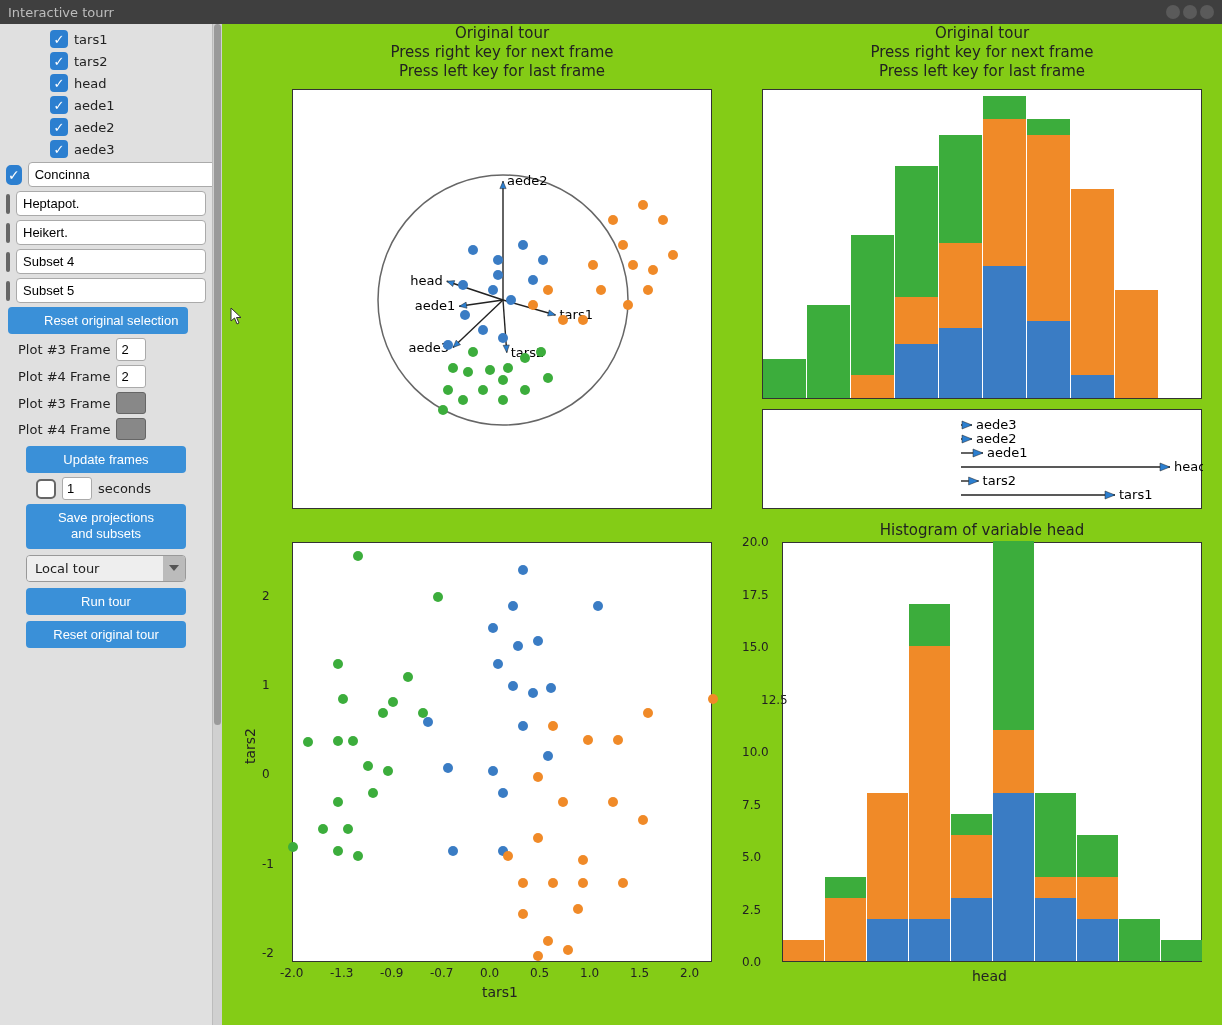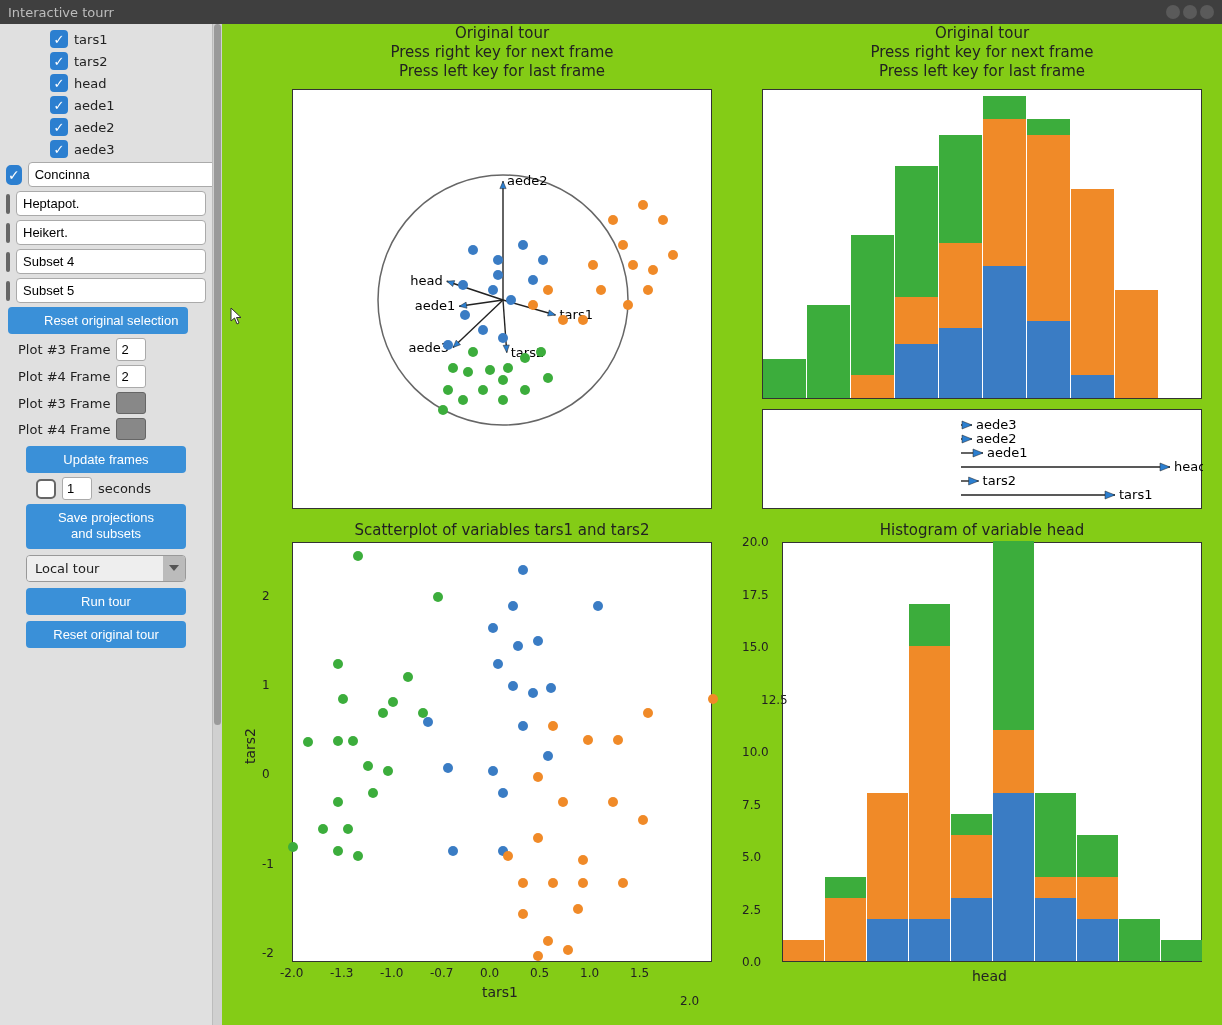--- a/index.html
+++ b/index.html
@@ -413,21 +413,20 @@
           <polygon points="407,57 397,53 397,61" class="arrowhead"></polygon>
           <text x="411" y="61" font-size="13">head</text>
           <line x1="198" y1="71" x2="215.6" y2="71" stroke="#222" stroke-width="1.4"></line>
           <polygon points="215.6,71 205.6,67 205.6,75" class="arrowhead"></polygon>
           <text x="219.6" y="75" font-size="13">tars2</text>
           <line x1="198" y1="85" x2="352" y2="85" stroke="#222" stroke-width="1.4"></line>
           <polygon points="352,85 342,81 342,89" class="arrowhead"></polygon>
           <text x="356" y="89" font-size="13">tars1</text>
         </svg></div>
 
-    <div class="plot-title" style="left:70px; top:497px; width:420px;">Scatterplot of variables tars1 and tars2</div>
     <div id="plot3" class="plot-frame" style="left:70px; top:518px; width:420px; height:420px;">
         <div class="dot green" style="left: 65px; top: 13.4043px;"></div>
         <div class="dot green" style="left: 145px; top: 53.617px;"></div>
         <div class="dot green" style="left: 45px; top: 120.638px;"></div>
         <div class="dot green" style="left: 115px; top: 134.043px;"></div>
         <div class="dot green" style="left: 50px; top: 156.383px;"></div>
         <div class="dot green" style="left: 100px; top: 159.064px;"></div>
         <div class="dot green" style="left: 90px; top: 169.787px;"></div>
         <div class="dot green" style="left: 130px; top: 169.787px;"></div>
         <div class="dot green" style="left: 15px; top: 199.277px;"></div>
@@ -513,27 +512,27 @@
       </div>
     <span class="axis-label" style="left:750px; top:944px;">head</span>
 
     <div class="cursor" style="left:8px; top:283px;">
       <svg viewBox="0 0 14 18">
           <path d="M1 1 L1 14 L4.5 11 L7 17 L9 16 L6.5 10.5 L11 10.5 Z" fill="#fff" stroke="#333" stroke-width="1"></path>
         </svg>
     </div>
   <span class="tick" style="left: 58px; top: 942px;">-2.0</span>
       <span class="tick" style="left: 108px; top: 942px;">-1.3</span>
-      <span class="tick" style="left: 158px; top: 942px;">-1.0</span>
+      <span class="tick" style="left: 158px; top: 942px;">-0.9</span>
       <span class="tick" style="left: 208px; top: 942px;">-0.7</span>
       <span class="tick" style="left: 258px; top: 942px;">0.0</span>
       <span class="tick" style="left: 308px; top: 942px;">0.5</span>
       <span class="tick" style="left: 358px; top: 942px;">1.0</span>
       <span class="tick" style="left: 408px; top: 942px;">1.5</span>
-      <span class="tick" style="left: 458px; top: 942px; margin-top: 28px;">2.0</span>
+      <span class="tick" style="left: 458px; top: 942px;">2.0</span>
       <span class="tick" style="left: 40px; top: 922.064px;">-2</span>
       <span class="tick" style="left: 40px; top: 832.702px;">-1</span>
       <span class="tick" style="left: 40px; top: 743.34px;">0</span>
       <span class="tick" style="left: 40px; top: 653.979px;">1</span>
       <span class="tick" style="left: 40px; top: 564.617px;">2</span>
       <span class="tick" style="left: 520px; top: 931px;">0.0</span>
       <span class="tick" style="left: 520px; top: 878.5px;">2.5</span>
       <span class="tick" style="left: 520px; top: 826px;">5.0</span>
       <span class="tick" style="left: 520px; top: 773.5px;">7.5</span>
       <span class="tick" style="left: 520px; top: 721px;">10.0</span>

